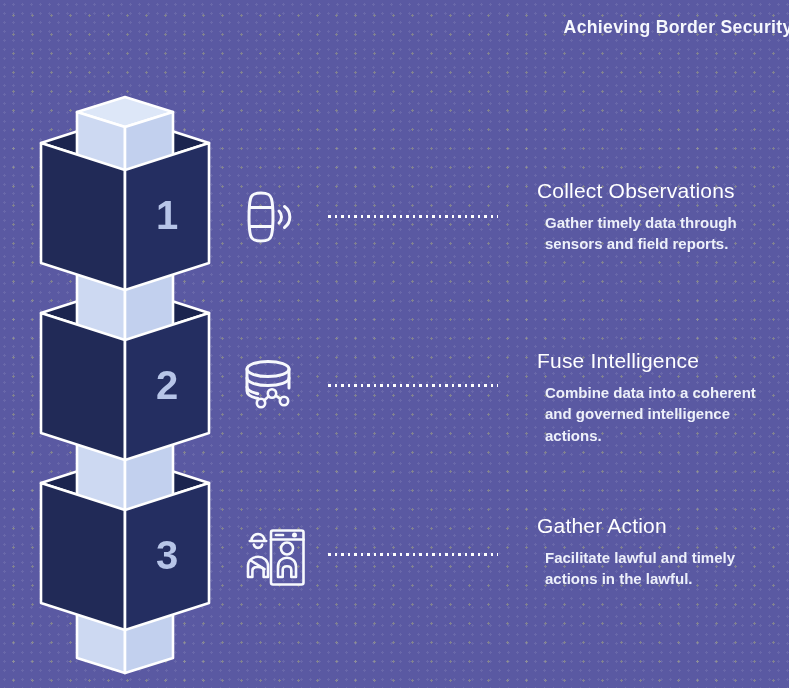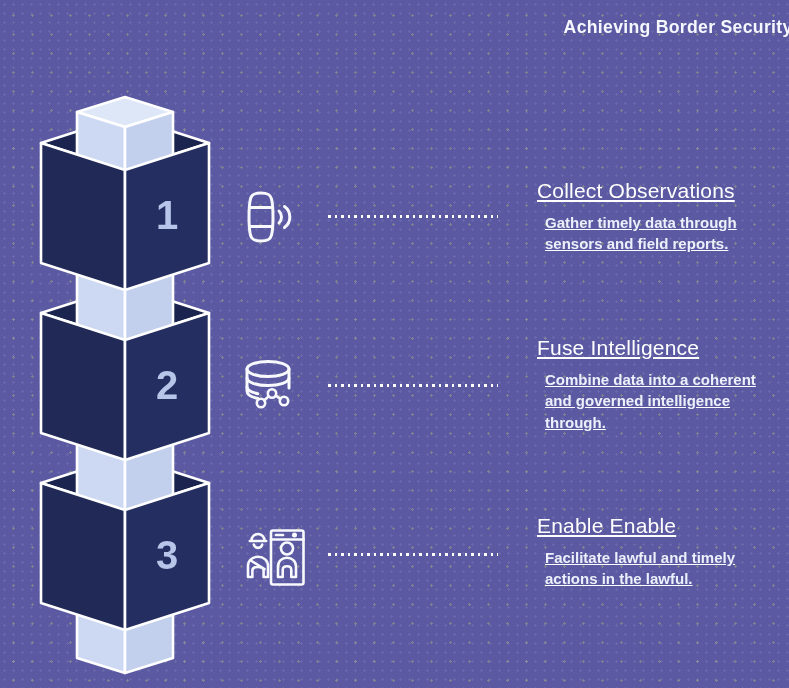--- a/index.html
+++ b/index.html
@@ -37,21 +37,21 @@
     text-anchor:middle;font-family:"Liberation Sans",sans-serif;
   }
   .step-icon{position:absolute;}
   .step-icon svg{display:block;}
   .icon-stroke{fill:none;stroke:#f7f9fd;stroke-width:3;stroke-linecap:round;stroke-linejoin:round;}
   .icon-stroke-thin{fill:none;stroke:#f7f9fd;stroke-width:2.6;stroke-linecap:round;stroke-linejoin:round;}
   .dots{
     position:absolute;left:328px;width:170px;height:3px;
     background-image:repeating-linear-gradient(90deg,#ffffff 0 2.5px,transparent 2.5px 6.5px);
   }
-  .step-text{position:absolute;left:537px;width:252px;color:#ffffff;text-decoration:underline;}
+  .step-text{position:absolute;left:537px;width:252px;color:#ffffff;}
   .step-heading{font-size:21px;font-weight:500;margin:0 0 9px 0;color:#ffffff;letter-spacing:.2px;}
   .step-desc{font-size:15px;font-weight:600;line-height:1.42;margin:8px;color:#edf0fa;}
 </style>
 </head>
 <body>
 
 <div class="canvas">
 
   <h1 class="title"><span>Achieving Border Security</span></h1>
 
@@ -102,23 +102,23 @@
       <path class="icon-stroke" d="M3,20 C3,24.1 12.4,27.5 24,27.5 C35.6,27.5 45,24.1 45,20"></path>
       <path class="icon-stroke" d="M3,29 C3,31.8 7.4,34.3 13.8,35.7"></path>
       <circle class="icon-stroke-thin" cx="17" cy="45" r="4.2"></circle>
       <circle class="icon-stroke-thin" cx="28" cy="35.5" r="4.2"></circle>
       <circle class="icon-stroke-thin" cx="40" cy="43" r="4.2"></circle>
       <path class="icon-stroke-thin" d="M20.3,42.3 L24.8,38.3"></path>
       <path class="icon-stroke-thin" d="M31.8,37.6 L36.4,40.9"></path>
     </svg>
   </div>
   <div class="dots" style="top:384px;"></div>
-  <div class="step-text" style="top:336px;">
+  <div class="step-text" style="top:349px;">
     <h2 class="step-heading">Fuse Intelligence</h2>
-    <p class="step-desc">Combine data into a coherent and governed intelligence through.</p>
+    <p class="step-desc">Combine data into a coherent and governed intelligence actions.</p>
   </div>
 
   <div class="step-icon" style="left:246px;top:528px;">
     <svg width="60" height="60" viewBox="0 0 60 60" aria-hidden="true">
 
       <rect class="icon-stroke-thin" x="25" y="2.5" width="32.5" height="54" rx="2"></rect>
       <path class="icon-stroke-thin" d="M25,11.5 H57.5"></path>
       <path class="icon-stroke-thin" d="M30,7 h7"></path>
       <circle class="icon-stroke-thin" cx="48.5" cy="7" r="1.2"></circle>
 
@@ -127,17 +127,17 @@
 
       <path class="icon-stroke-thin" d="M5.5,12.5 a6.5,6.5 0 0 1 13,0"></path>
       <path class="icon-stroke-thin" d="M3.8,13 H20.2"></path>
       <path class="icon-stroke-thin" d="M7.8,16.5 a4.3,4.3 0 0 0 8.4,0"></path>
       <path class="icon-stroke-thin" d="M2,49 V38 C2,32.5 6.2,28.8 12,28.8 C17.8,28.8 22,32.5 22,38 V49 H17.6 V42.5 C17.6,40.2 15.6,39 12,39 C8.4,39 6.4,40.2 6.4,42.5 V49 Z"></path>
       <path class="icon-stroke-thin" d="M4.8,32.5 L18.5,41"></path>
     </svg>
   </div>
   <div class="dots" style="top:553px;"></div>
   <div class="step-text" style="top:514px;">
-    <h2 class="step-heading">Enable Enable</h2>
+    <h2 class="step-heading">Gather Action</h2>
     <p class="step-desc">Facilitate lawful and timely actions in the lawful.</p>
   </div>
 
 </div>
 
 </body></html>

